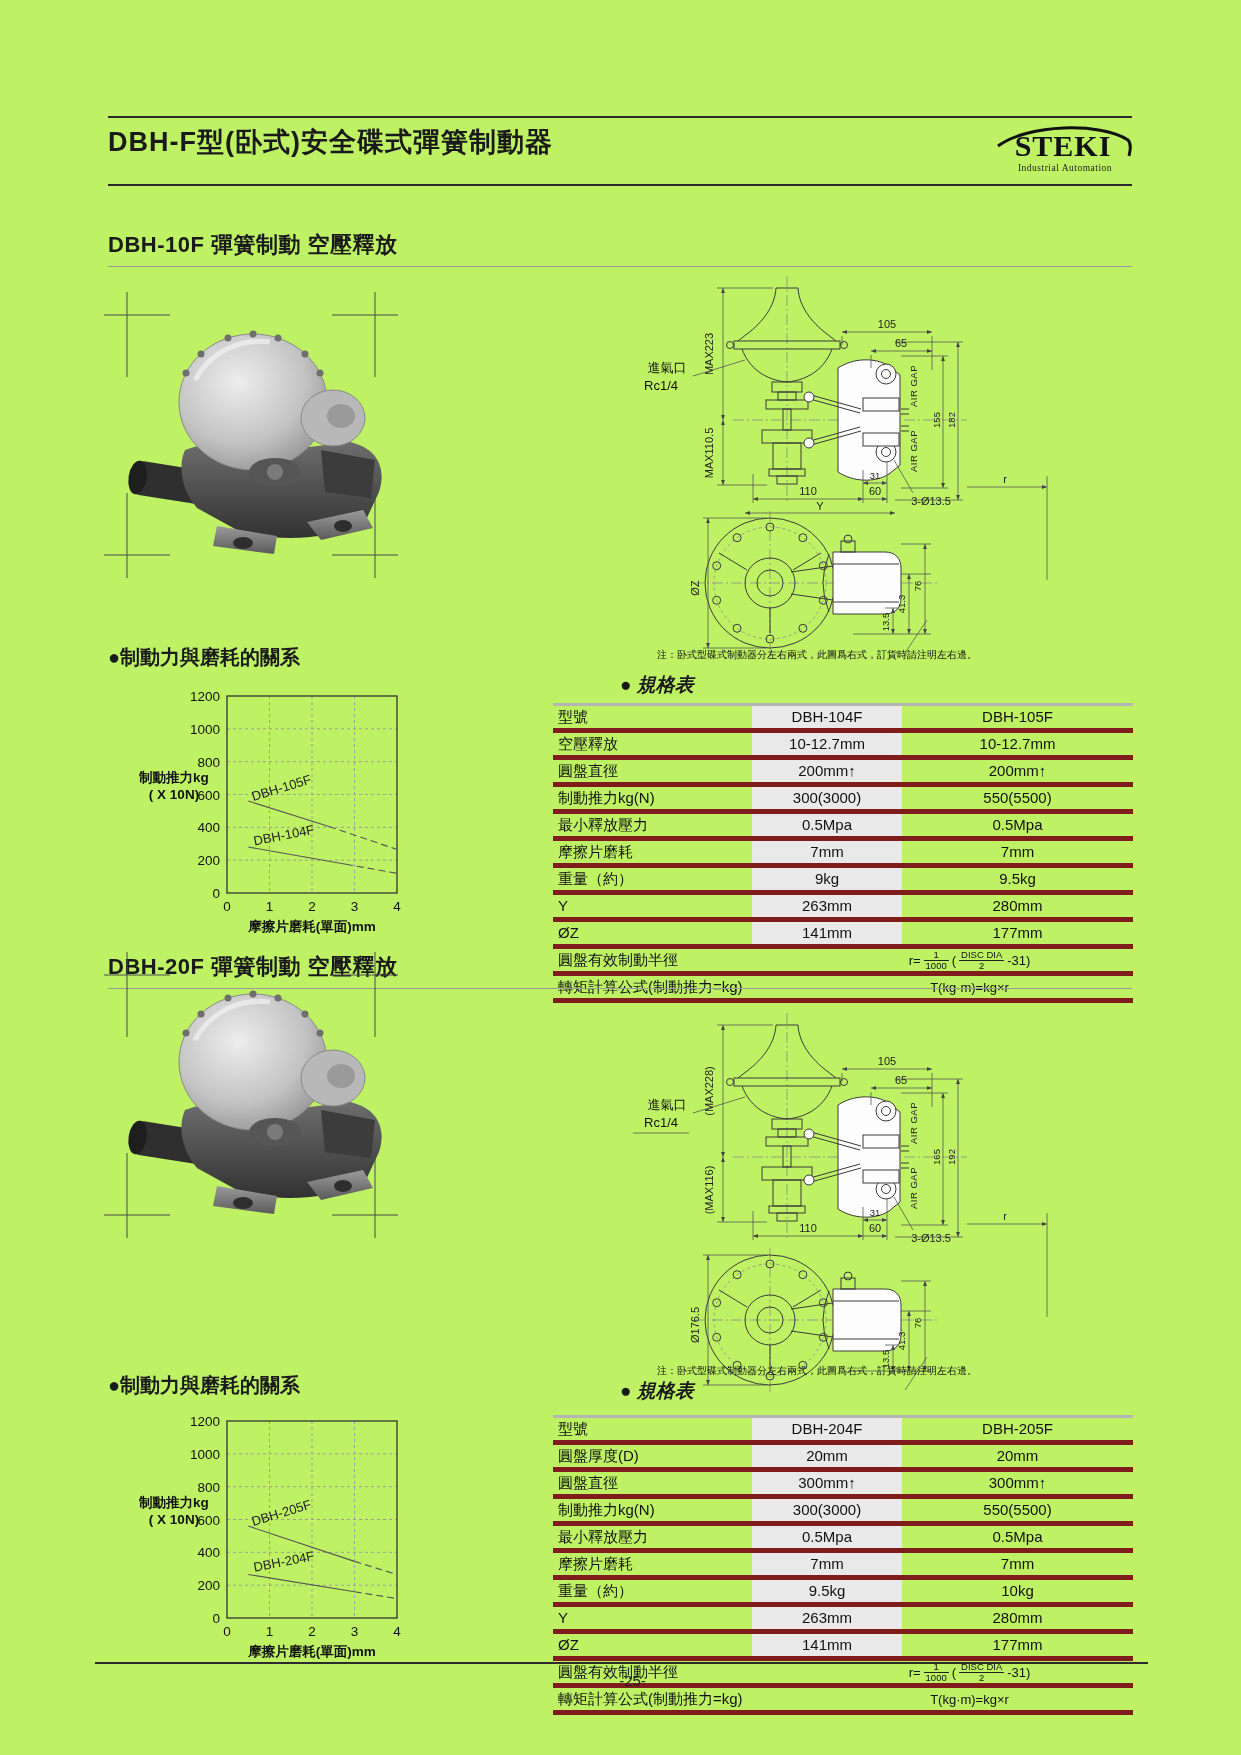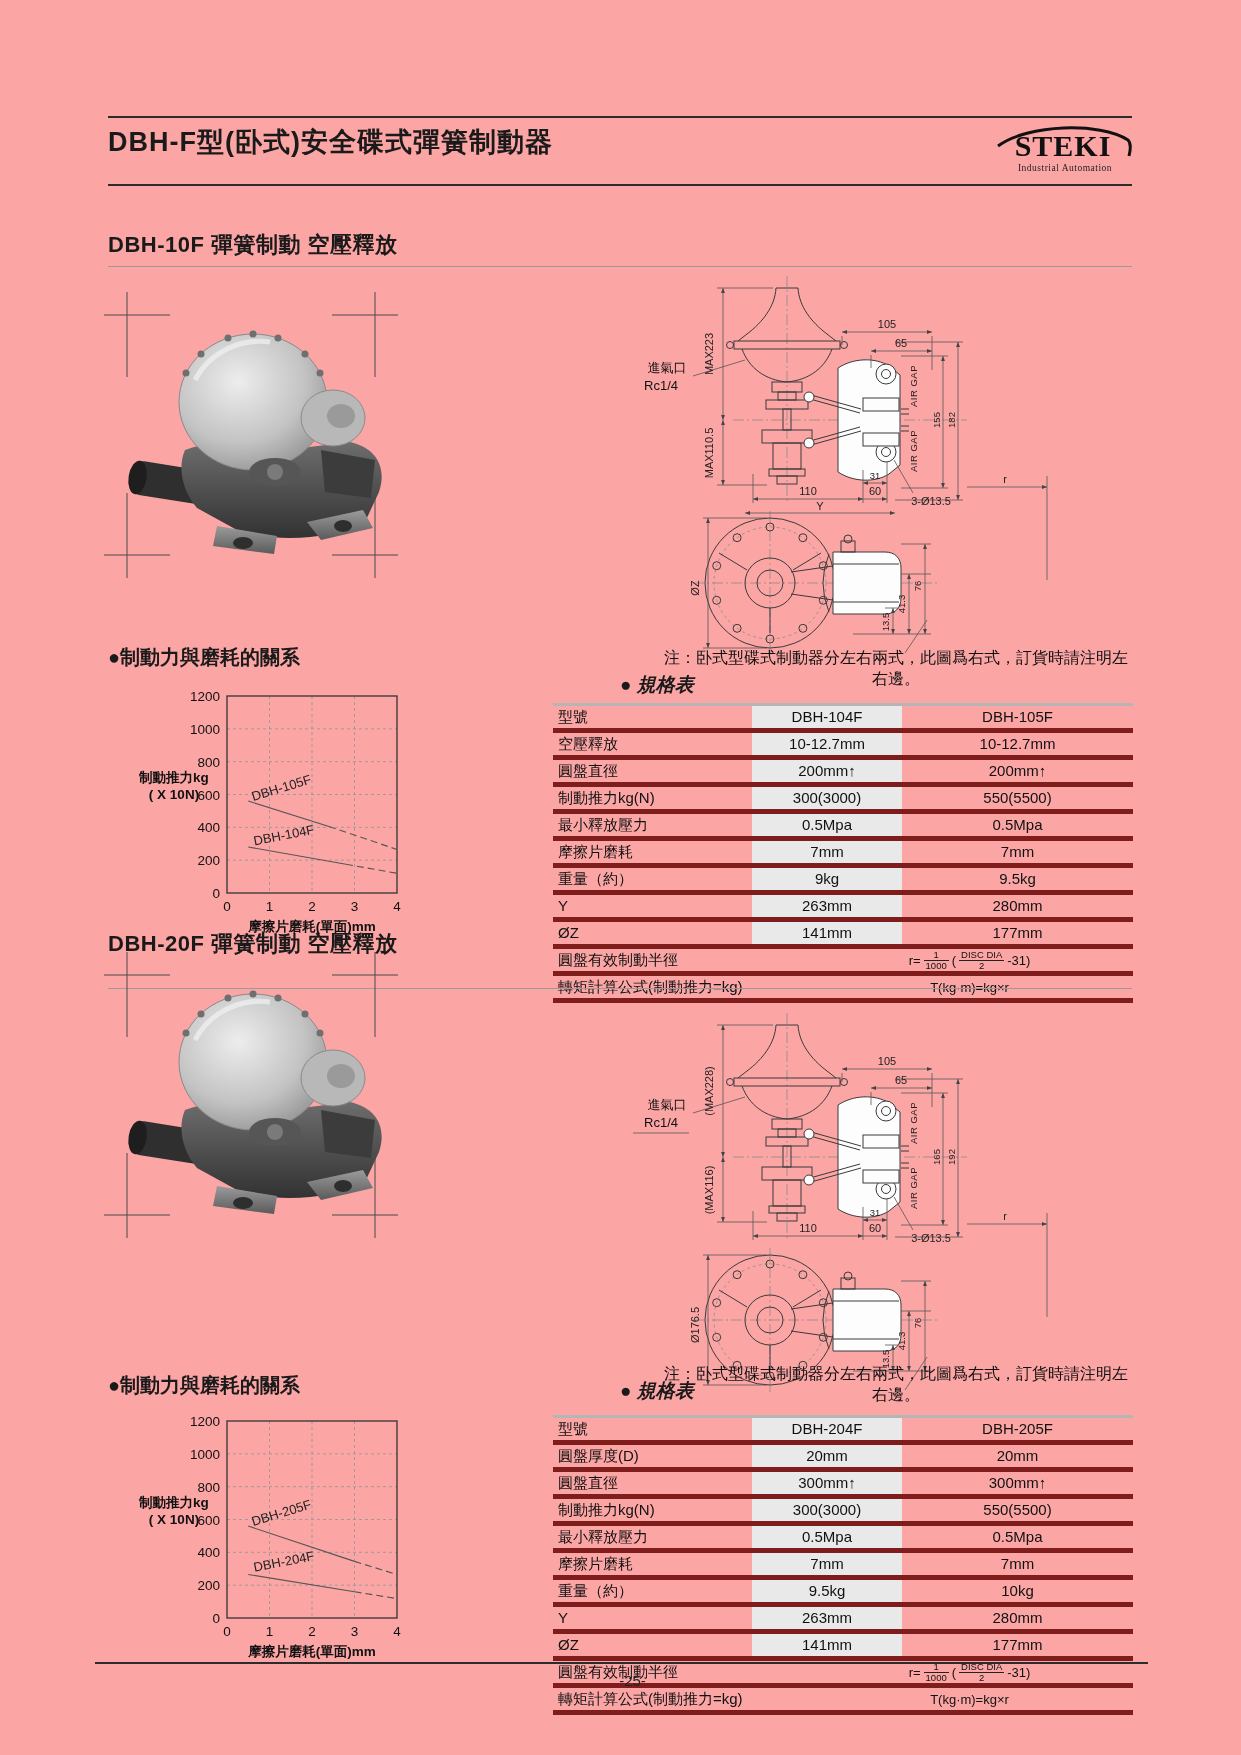--- a/index.html
+++ b/index.html
@@ -1,25 +1,25 @@
 <!DOCTYPE html>
 <html><head>
 <meta charset="utf-8">
 <style>
   html,body{margin:0;padding:0;background:#e8e8e8;}
-  .page{position:relative;width:1241px;height:1755px;background:#fca5a5;margin:0 auto;
+  .page{position:relative;width:1241px;height:1755px;background:#bef264;margin:0 auto;
         font-family:"Liberation Sans",sans-serif;color:#1a1a1a;overflow:hidden;}
   .abs{position:absolute;}
   .rule{position:absolute;background:#2c2c2c;}
   .rule-light{position:absolute;background:#9a9a9a;}
   .doc-title{position:absolute;left:108px;top:124px;font-size:27px;font-weight:bold;letter-spacing:1px;}
   .sec-title{position:absolute;left:108px;font-size:22px;font-weight:bold;letter-spacing:0.5px;text-align:center;}
   .chart-heading{position:absolute;left:108px;font-size:20px;font-weight:bold;}
   .spec-heading{position:absolute;left:620px;font-size:19px;font-weight:bold;font-style:italic;}
-  .note{position:absolute;left:657px;width:478px;font-size:16px;color:#111;text-align:center;}
+  .note{position:absolute;left:657px;width:478px;font-size:10px;color:#111;}
   .page-num{position:absolute;left:12px;width:100%;text-align:center;font-size:15px;color:#222;}
   
   .spec-table{position:absolute;left:553px;width:580px;border-top:3px solid #b5b5b5;font-size:15px;color:#111;}
   .trow{display:flex;height:22px;line-height:21px;border-bottom:5px solid #7f1d1d;}
   .tc{box-sizing:border-box;white-space:nowrap;overflow:hidden;}
   .tlab{width:199px;padding-left:5px;}
   .tv1{width:150px;background:#e9e9e9;text-align:center;}
   .tv2{width:231px;text-align:center;}
   .tspan2{flex:1;display:flex;justify-content:center;align-items:center;gap:3px;padding-left:54px;font-size:13px;}
   .frac{display:inline-flex;flex-direction:column;line-height:1;font-size:9.5px;text-align:center;}
@@ -345,21 +345,21 @@
           </span>
           <span>-31)</span>
         </div>
       </div>
       <div class="trow">
         <div class="tc tlab">轉矩計算公式(制動推力=kg)</div>
         <div class="tc tspan2">T(kg·m)=kg×r</div>
       </div>
     </div>
 
-  <div class="sec-title" style="top:929px">DBH-20F  彈簧制動  空壓釋放</div>
+  <div class="sec-title" style="top:952px">DBH-20F  彈簧制動  空壓釋放</div>
   <div class="rule-light" style="left:108px;top:988px;width:1024px;height:1px"></div>
 
   <svg class="abs" style="left:100px;top:940px" width="330" height="300" viewBox="0 0 330 300">
     <use href="#cropmarks"></use>
     <use href="#photoart" transform="translate(25,20)"></use>
   </svg>
 
   <svg class="abs" style="left:595px;top:985px" width="560" height="412" viewBox="0 0 560 412">
     <use href="#brakeviews"></use>
     <text class="dt" x="118" y="106" transform="rotate(-90 118 106)">(MAX228)</text>

